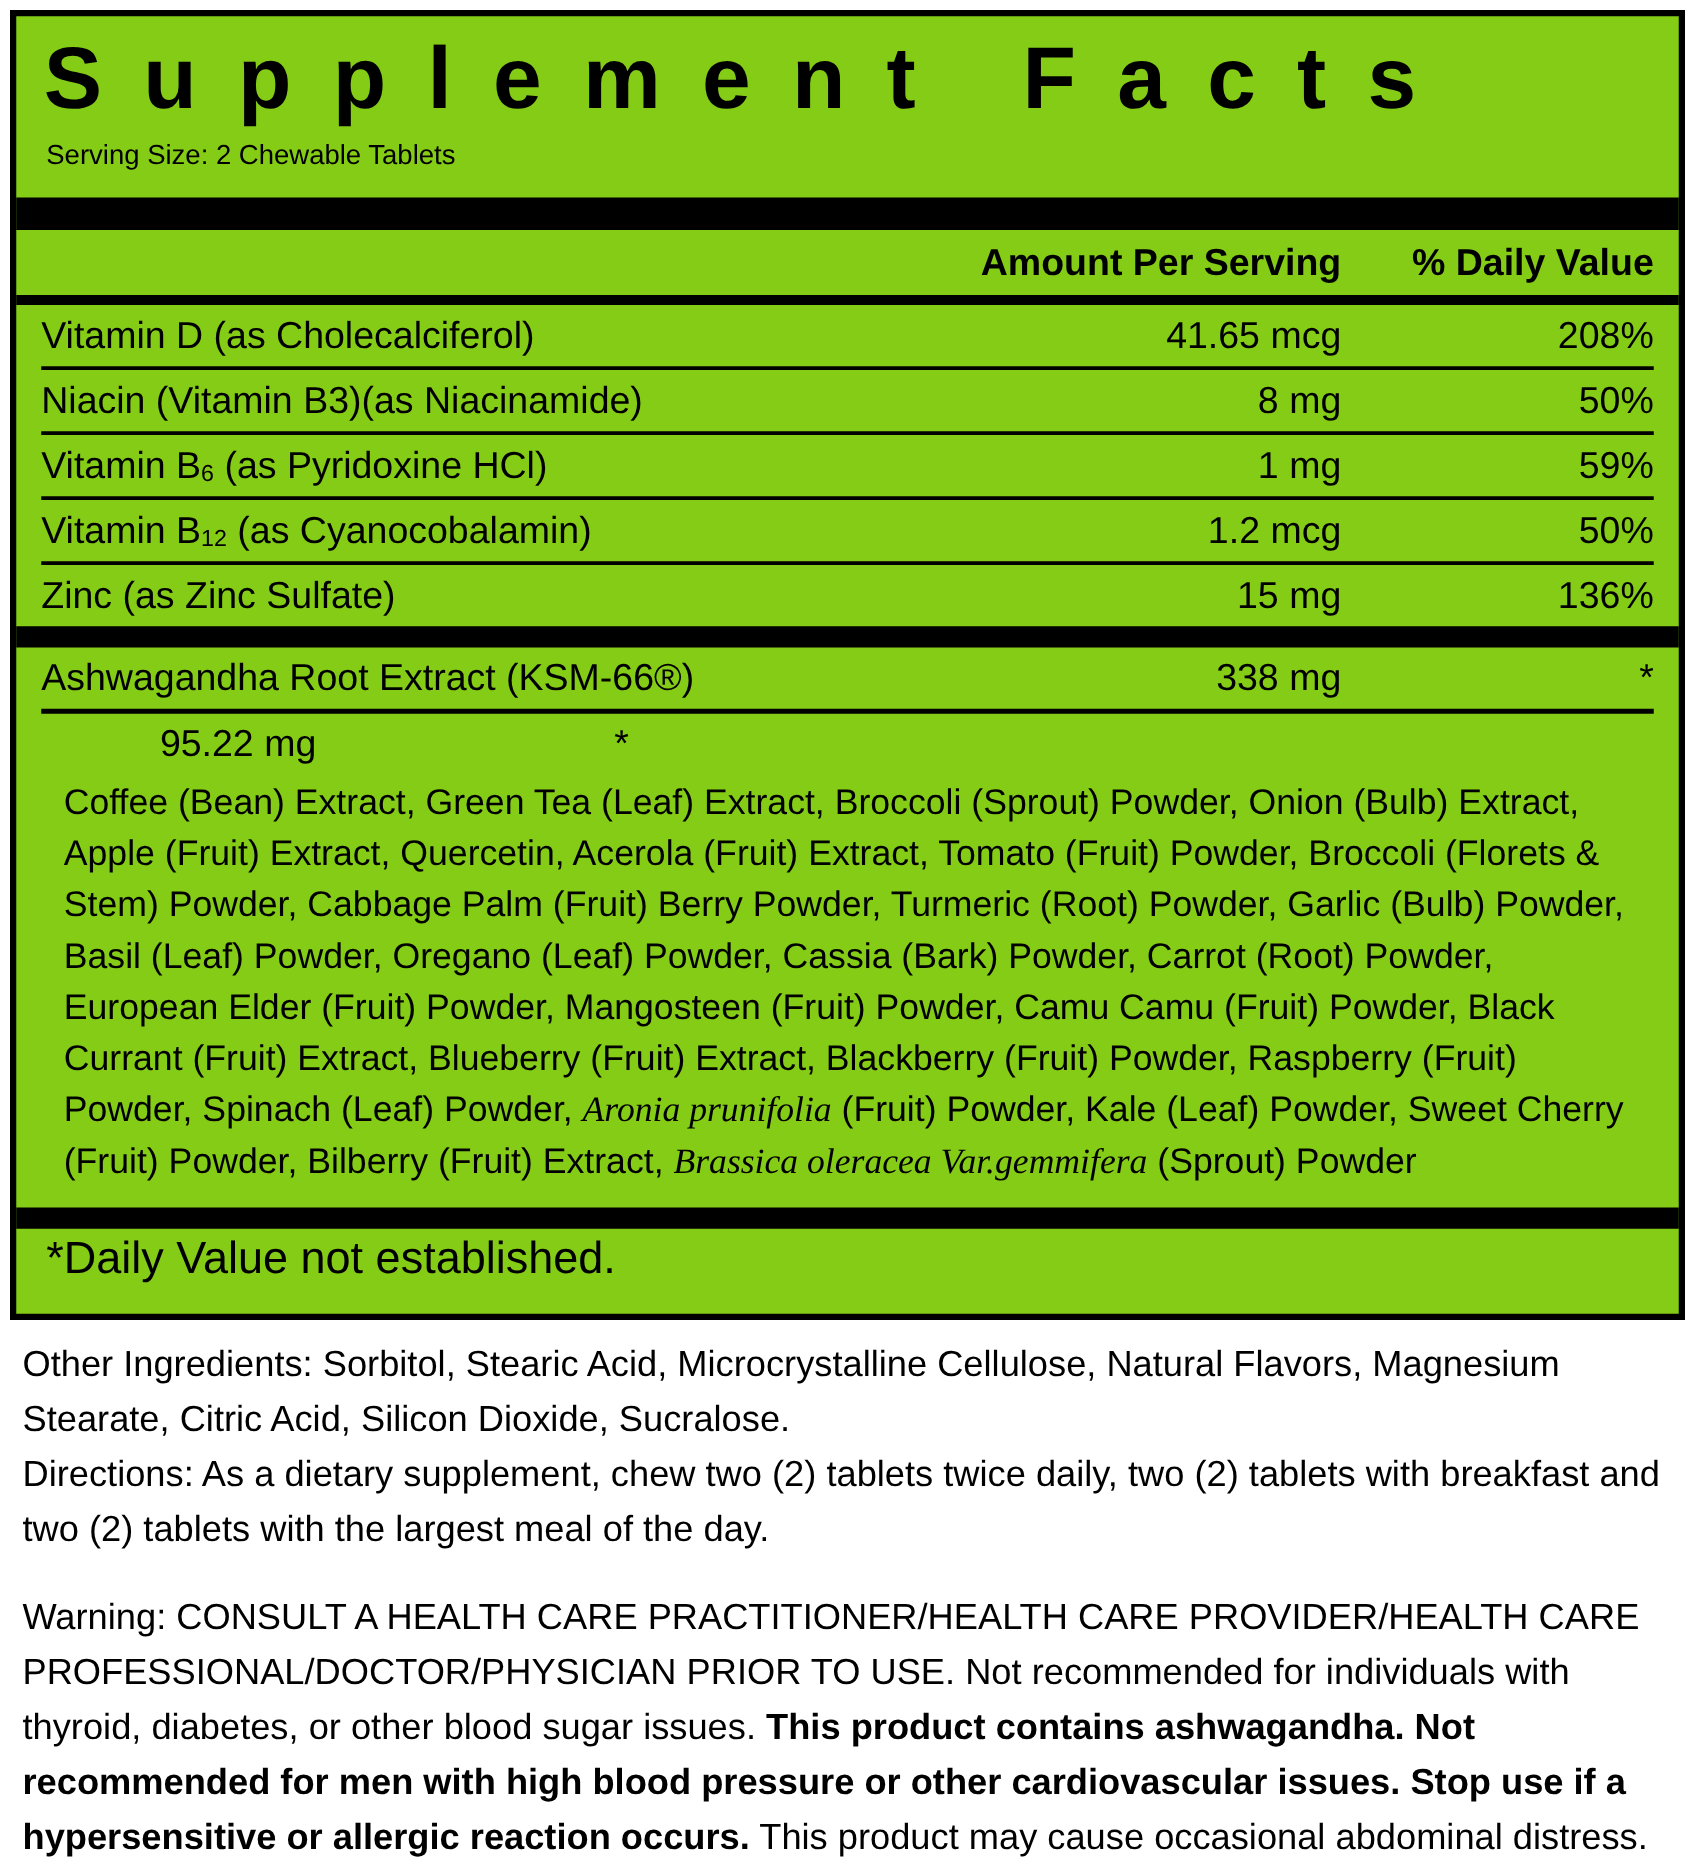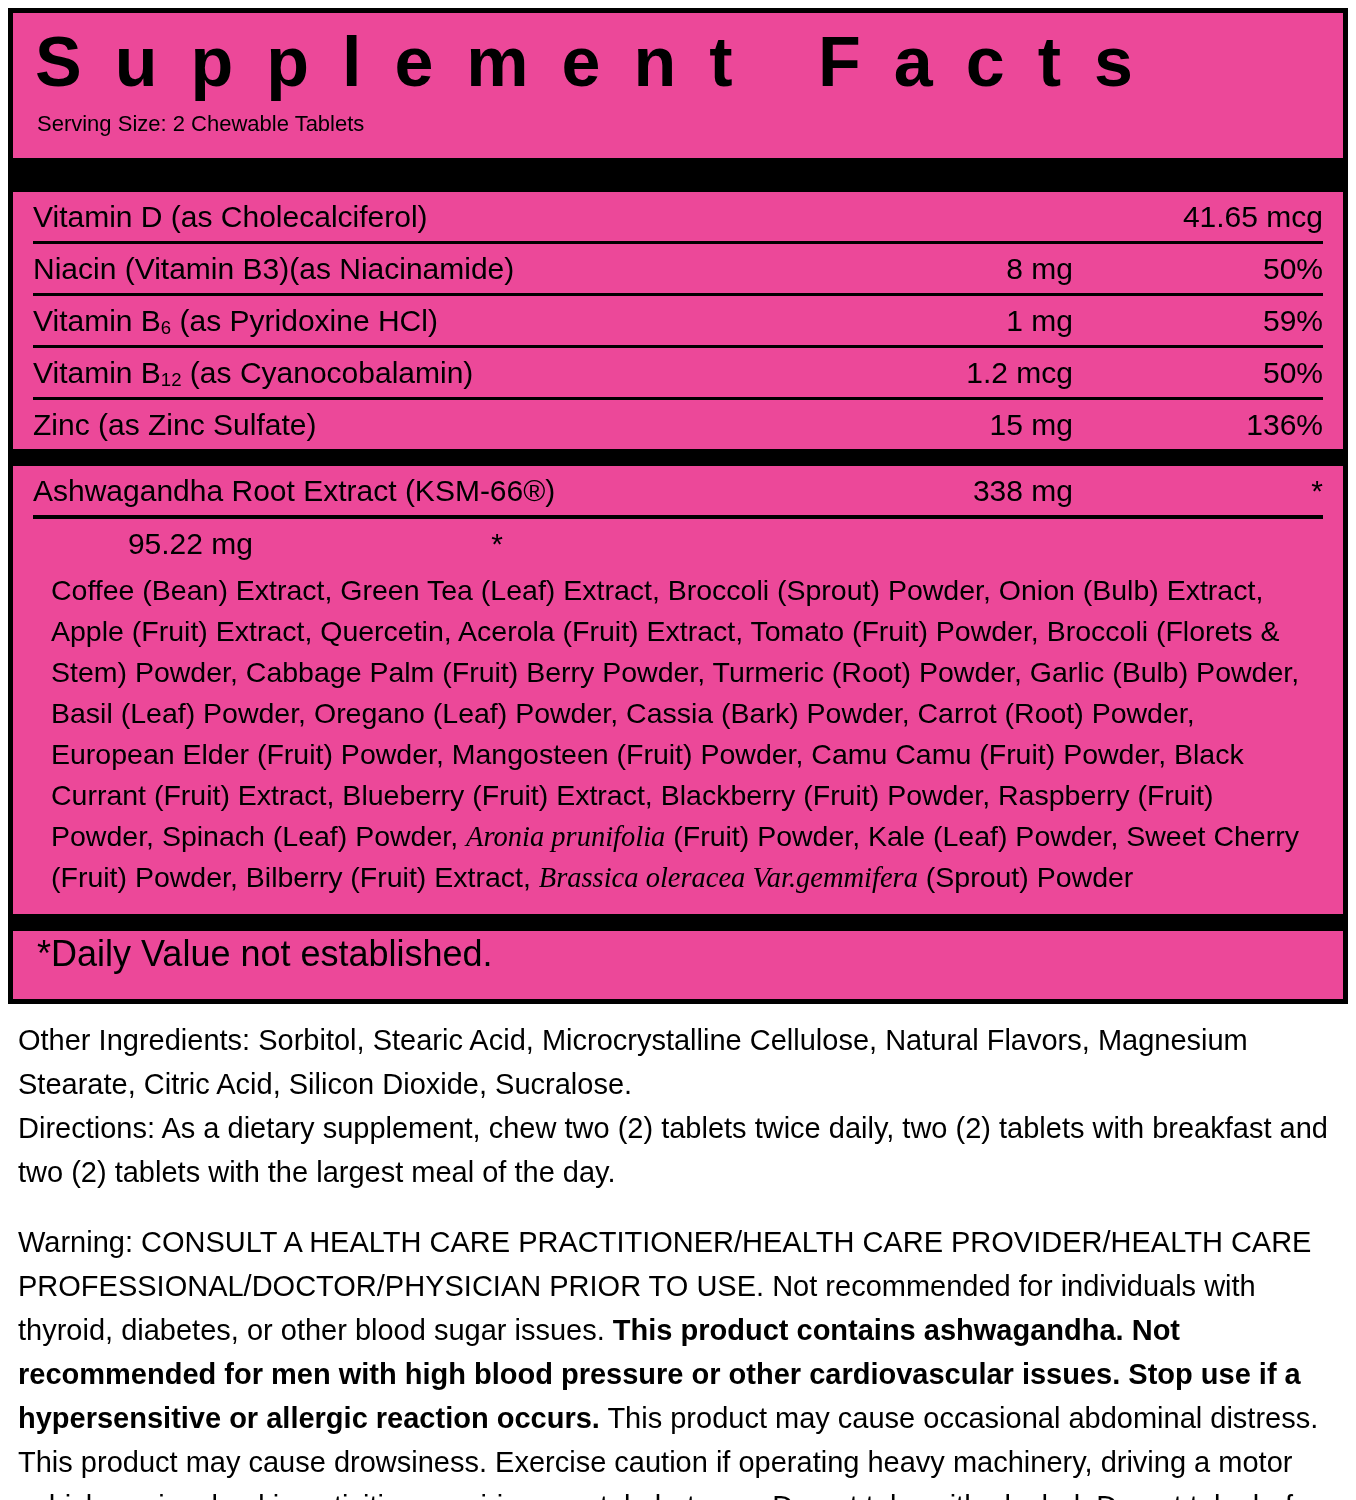--- a/index.html
+++ b/index.html
@@ -14,21 +14,21 @@
     color: #000;
     font-family: "Liberation Sans", sans-serif;
     -webkit-font-smoothing: antialiased;
   }
 
   
   .panel {
     margin: 8px 8px 0 8px;
     border: 5px solid #000;
     padding: 0 20px;
-    background: #ec4899;
+    background: #84cc16;
   }
   .title {
     font-size: 70px;
     font-weight: bold;
     letter-spacing: 33px;
     white-space: nowrap;
     overflow: hidden;
     padding: 12px 0 4px 2px;
     line-height: 74px;
   }
@@ -100,26 +100,31 @@
 <div class="panel">
 
   <div class="title">Supplement Facts</div>
 
   <div class="meta-block">
     <div class="meta">Serving Size: 2 Chewable Tablets</div>
   </div>
 
   <div class="bar xl"></div>
 
+  <div class="row head">
+    <span class="head-amt">Amount Per Serving</span>
+    <span class="head-dv">% Daily Value</span>
+  </div>
 
   <div class="bar sm"></div>
 
   <div class="row">
     <span class="c-nm"><span>Vitamin D (as Cholecalciferol)</span><sub></sub><span></span></span>
     <span class="c-amt">41.65 mcg</span>
+    <span class="c-dv">208%</span>
   </div>
 
   <div class="row hl">
     <span class="c-nm"><span>Niacin (Vitamin B3)(as Niacinamide)</span><sub></sub><span></span></span>
     <span class="c-amt">8 mg</span>
     <span class="c-dv">50%</span>
   </div>
 
   <div class="row hl">
     <span class="c-nm"><span>Vitamin B</span><sub>6</sub><span> (as Pyridoxine HCl)</span></span>

